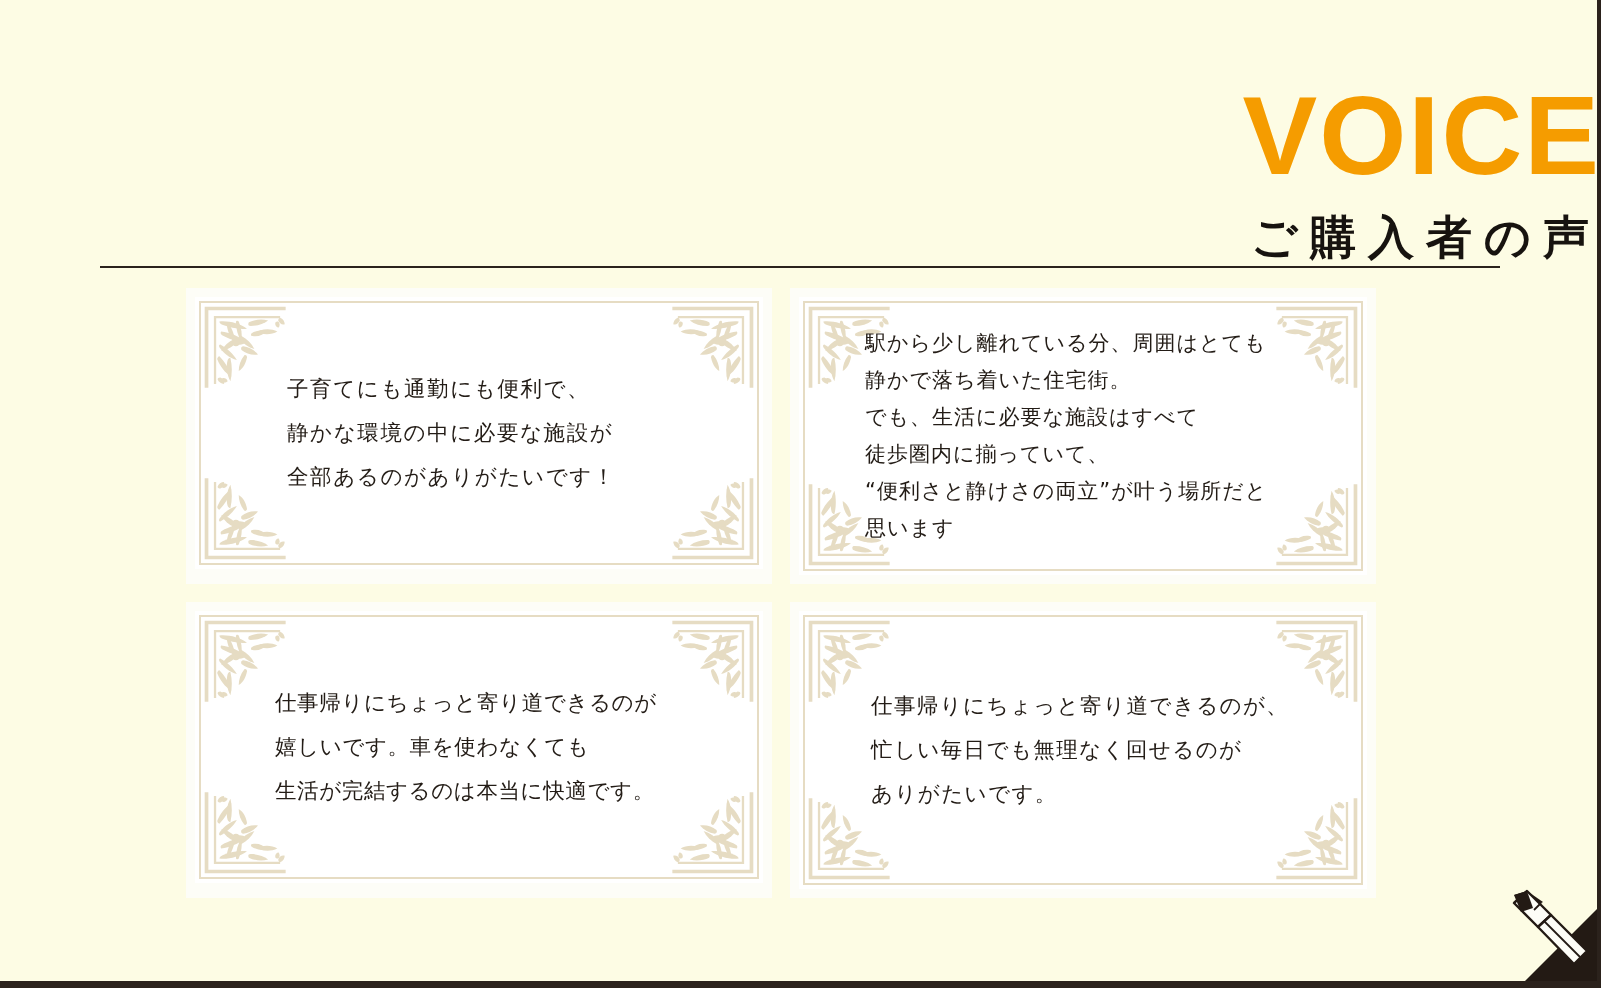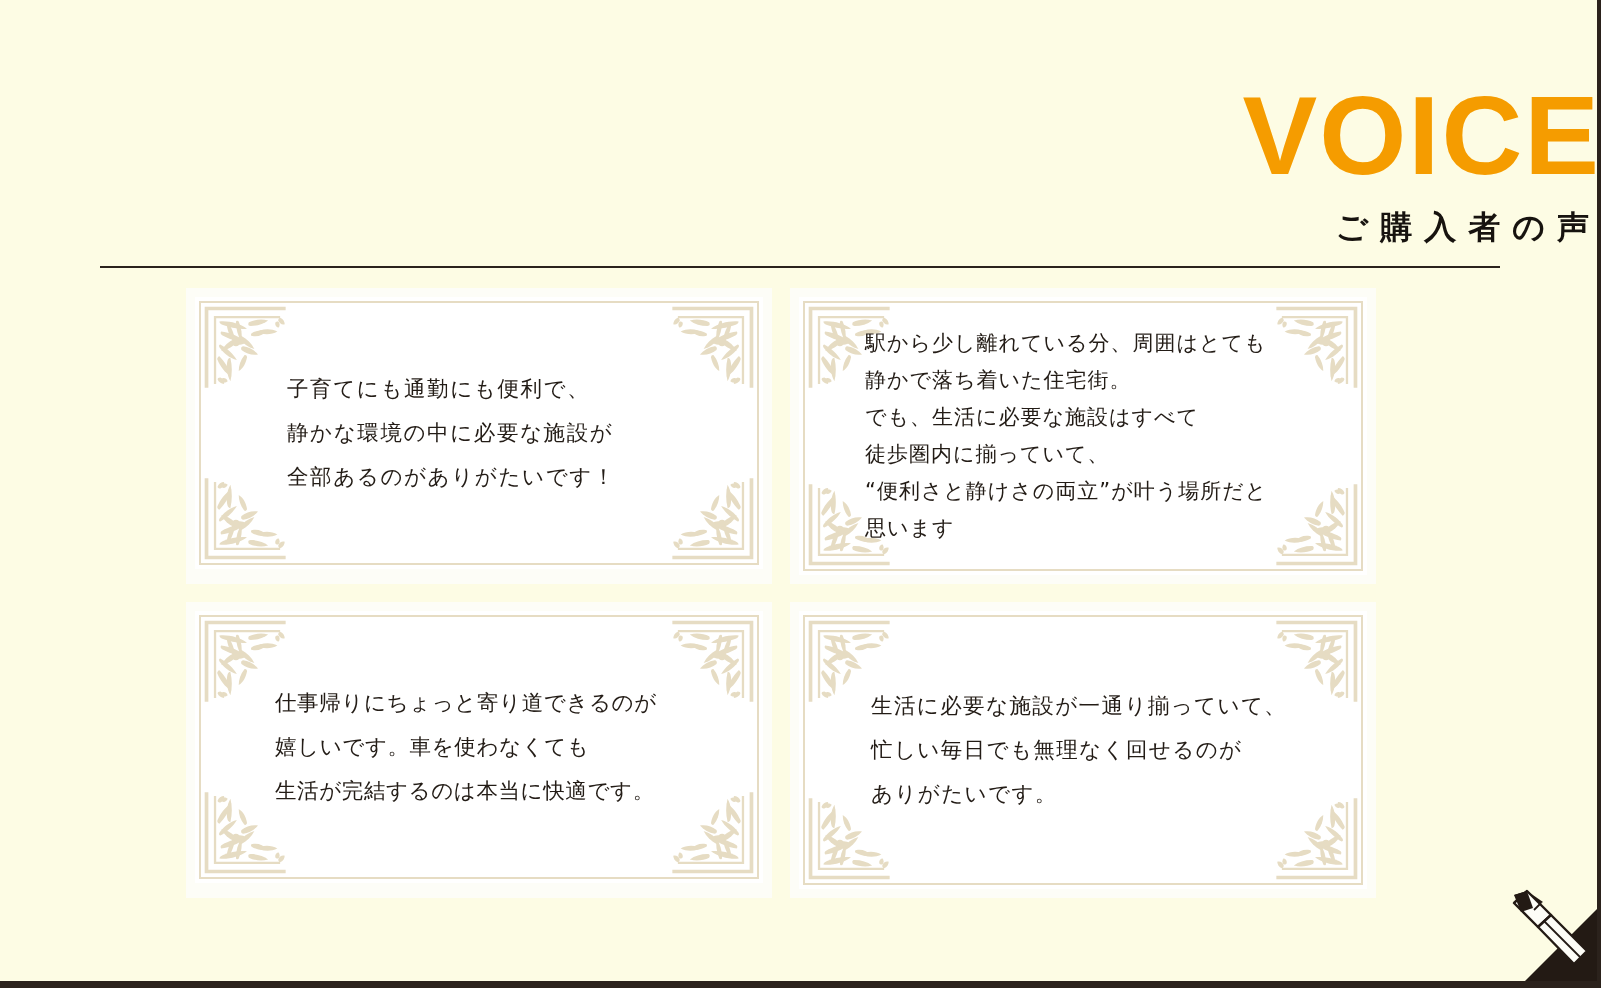--- a/index.html
+++ b/index.html
@@ -39,22 +39,22 @@
     font-family: "Liberation Sans", sans-serif;
     font-size: 112px;
     line-height: 1.0;
     font-weight: 700;
     color: #f59c00;
     letter-spacing: 2px;
   }
   .voice-sub {
     margin: 0;
     padding-top: 20px;
-    font-family: Liberation Mono, monospace;
-    font-size: 32px;
+    font-family: Liberation Sans, sans-serif;
+    font-size: 46px;
     line-height: 1.1;
     color: #17130f;
     letter-spacing: 12px;
     text-indent: 12px;
   }
   .divider {
     position: absolute;
     left: 100px;
     top: 266px;
     width: 1400px;
@@ -625,21 +625,21 @@
           <path d="M86 16c3 1 5 4 5 7-3 1-6-1-7-4 0-2 1-3 2-3z"></path>
           <path d="M84 20c2 2 2 5 0 7-3-1-4-4-3-6 1-1 2-1 3-1z"></path>
           <path d="M18 83c1 3 4 5 7 5 1-3-1-6-4-7-2 0-3 1-3 2z"></path>
           <path d="M22 85c2 2 5 2 7 0-1-3-4-4-6-3-1 1-1 2-1 3z"></path>
           <circle cx="38" cy="43" r="4"></circle>
           <path d="M36 40c5-2 10-1 13 3-4 3-10 3-13 0-1-1-1-2 0-3z"></path>
           <path d="M47 57c-4 5-6 11-6 17 5-3 8-9 9-15 0-2-2-3-3-2z"></path>
         </g>
           </svg>
       </span>
-      <p class="quote">生活に必要な施設が一通り揃っていて、
+      <p class="quote">仕事帰りにちょっと寄り道できるのが、
 忙しい毎日でも無理なく回せるのが
 ありがたいです。</p>
     </div>
   </div>
 
 </div>
 
 <div class="pencil-corner">
   <svg viewBox="0 0 116 112">
     <path d="M44 112 L116 40 L116 112 Z" fill="#231a14"></path>

